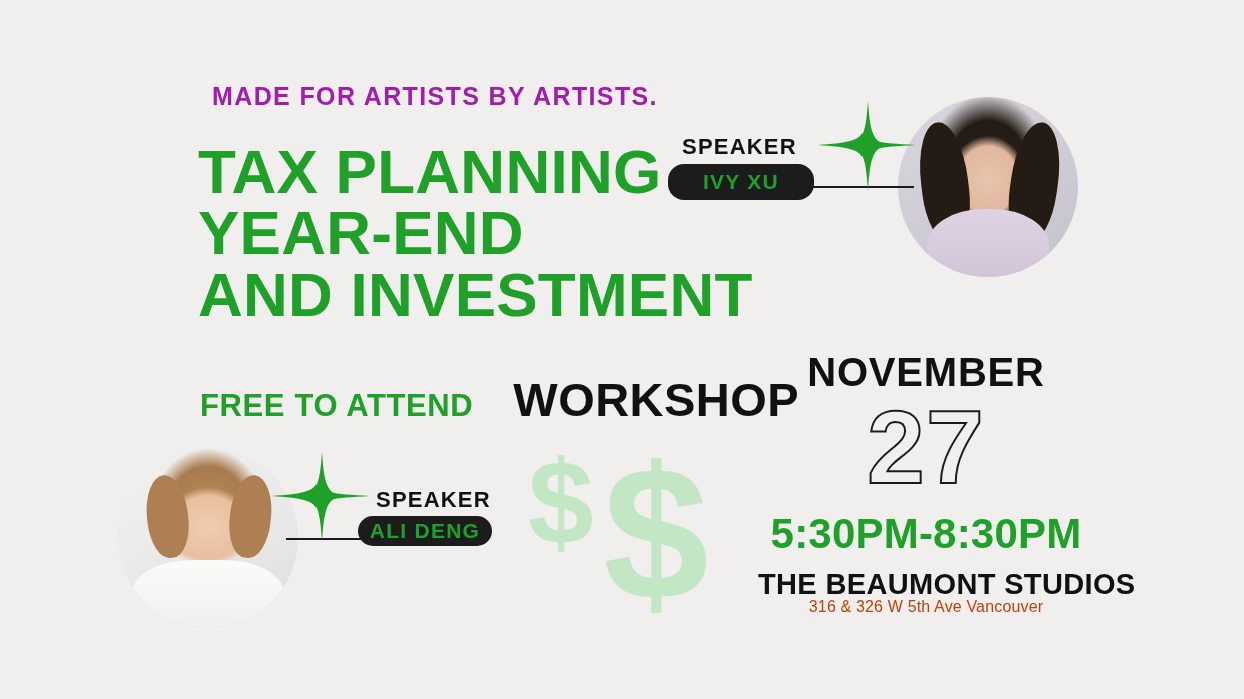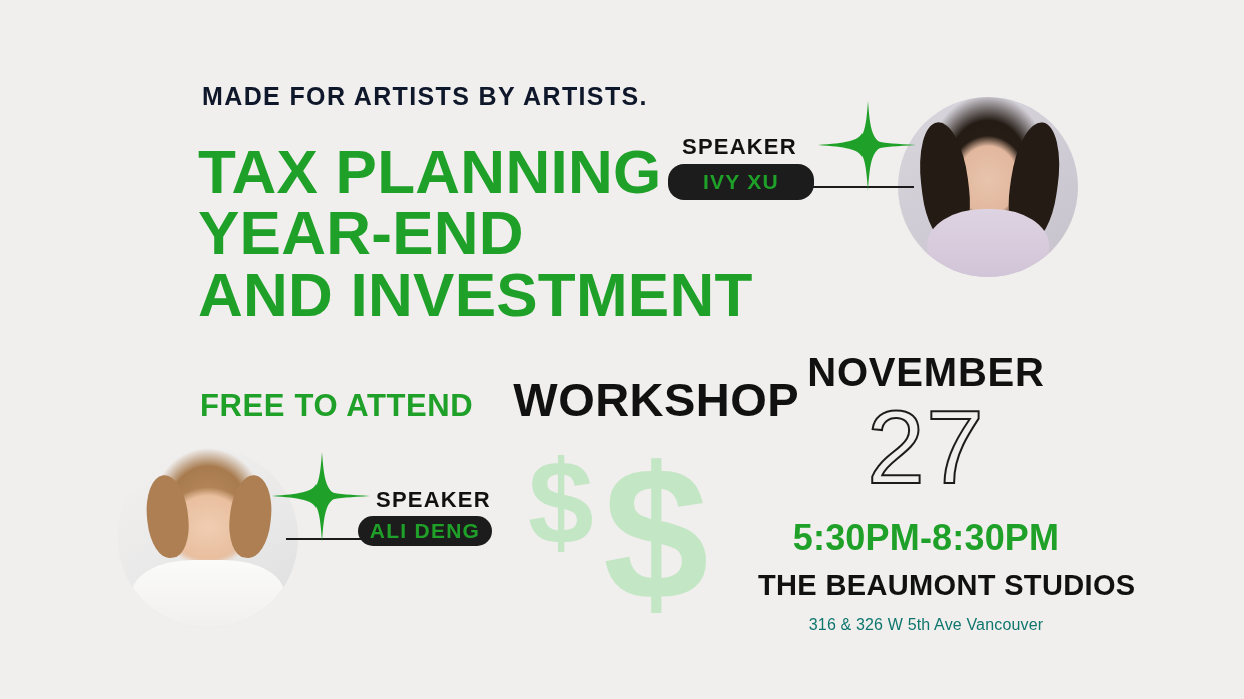--- a/index.html
+++ b/index.html
@@ -25,26 +25,26 @@
     font-weight: 700;
     line-height: 1;
     user-select: none;
   }
   #dollar-small { left: 528px; top: 443px; font-size: 118px; }
   #dollar-large { left: 603px; top: 438px; font-size: 190px; }
 
   
   #tagline {
     position: absolute;
-    left: 202px;
+    left: 212px;
     top: 82px;
     font-size: 25px;
     font-weight: 700;
     letter-spacing: 0.055em;
-    color: #0f172a;
+    color: #a21caf;
     white-space: nowrap;
   }
 
   
   #headline {
     position: absolute;
     left: 198px;
     top: 141px;
     color: #1fa028;
     font-size: 62px;
@@ -173,51 +173,51 @@
   }
   #month {
     font-size: 40px;
     font-weight: 700;
     color: #111111;
     letter-spacing: 0.02em;
     line-height: 1;
   }
   #day {
     font-size: 104px;
-    font-weight: 400;
+    font-weight: 700;
     line-height: 1.02;
     letter-spacing: 0.01em;
     color: transparent;
     -webkit-text-stroke: 2px #1b1b1b;
     margin-top: 2px;
   }
   #time {
-    font-size: 36px;
+    font-size: 42px;
     font-weight: 700;
     color: #1fa028;
     letter-spacing: 0.005em;
     line-height: 1;
-    margin-top: 20px;
+    margin-top: 13px;
   }
   #venue {
     font-size: 29px;
     font-weight: 700;
     color: #111111;
     letter-spacing: 0.012em;
     line-height: 1;
     margin-top: 15px;
     white-space: nowrap;
   }
   #address {
     font-size: 16px;
     font-weight: 500;
-    color: #0f766e;
+    color: #c2410c;
     letter-spacing: 0.01em;
     line-height: 1;
-    margin-top: 17px;
+    margin-top: 0;
   }
 </style>
 </head>
 <body>
 
 <div id="poster">
 
   <div class="dollar" id="dollar-small">$</div>
   <div class="dollar" id="dollar-large">$</div>
 

